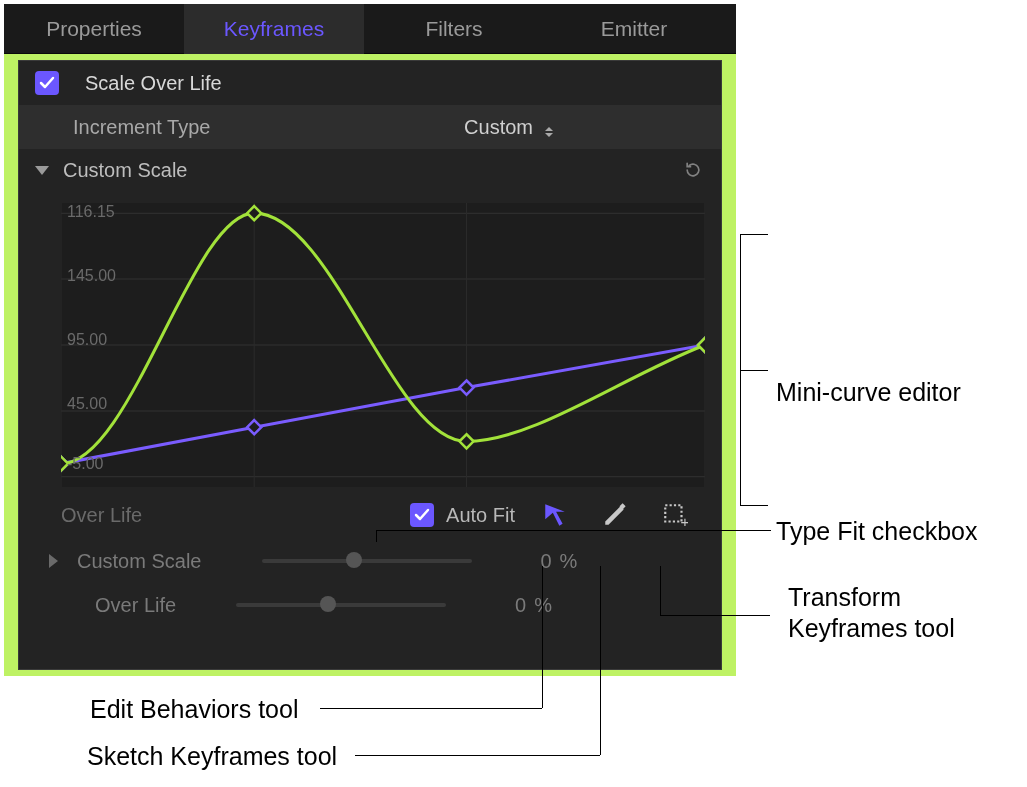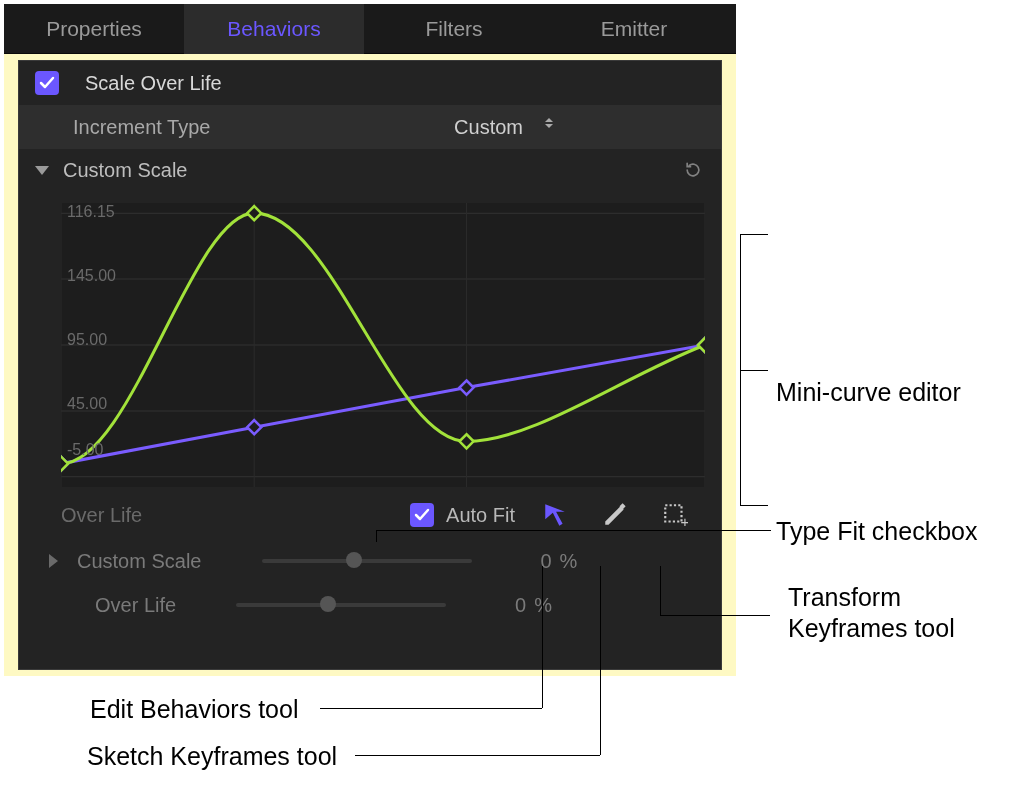--- a/index.html
+++ b/index.html
@@ -10,21 +10,21 @@
     height: 787px;
     position: relative;
     overflow: hidden;
   }
   .app-panel {
     position: absolute;
     left: 4px;
     top: 4px;
     width: 732px;
     height: 672px;
-    background: #fef9c3;
+    background: #bef264;
     color: #b8b8b8;
   }
   .tabs {
     display: flex;
     height: 50px;
     background: #1a1a1a;
     border-bottom: 1px solid #0a0a0a;
   }
   .tab {
     flex: 0 0 auto;
@@ -69,21 +69,21 @@
     margin-right: 14px;
     display: flex; align-items: center; justify-content: center;
   }
   .row .check svg { width: 16px; height: 16px; }
   .row.subhead {
     background: #2e2e2e;
   }
   .subhead .label { margin-left: 38px; color: #a8a8a8; text-align: center; }
   .subhead .spacer { flex: 1; }
   .select {
-    display: flex; align-items: flex-start; gap: 22px; cursor: pointer;
+    display: flex; align-items: flex-end; gap: 12px; cursor: pointer;
     color: #cfcfcf;
   }
   .select .caret {
     width: 10px; height: 14px;
     display: flex; flex-direction: column; justify-content: center;
   }
   .caret::before, .caret::after {
     content: ""; display: block; width: 0; height: 0;
     border-left: 4px solid transparent; border-right: 4px solid transparent;
   }
@@ -185,21 +185,21 @@
     position:absolute; font-size: 25px; color:#000; white-space:nowrap;
   }
   .leader { position:absolute; background:#000; }
 </style>
 </head>
 <body>
 
 <div class="app-panel">
   <div class="tabs">
     <div class="tab">Properties</div>
-    <div class="tab active">Behaviors</div>
+    <div class="tab active">Keyframes</div>
     <div class="tab">Filters</div>
     <div class="tab">Emitter</div>
   </div>
 
   <div class="inner">
     <div class="row header">
       <div class="check">
         <svg viewBox="0 0 16 16">
             <path d="M2 8 L6 12 L14 3" stroke="#fff" stroke-width="2.5" fill="none" stroke-linecap="round" stroke-linejoin="round"></path>
           </svg>
@@ -268,21 +268,21 @@
               <polygon points="403,228 410,235 403,242 396,235"></polygon>
               <polygon points="640,133 647,140 640,147 633,140"></polygon>
             </g>
           </g>
         </svg>
       </div>
       <span class="tick-label" style="top:4px">116.15</span>
       <span class="tick-label" style="top:68px">145.00</span>
       <span class="tick-label" style="top:132px">95.00</span>
       <span class="tick-label" style="top:196px">45.00</span>
-      <span class="tick-label" style="top:242px">-5.00</span>
+      <span class="tick-label" style="top:256px">-5.00</span>
     </div>
 
     <div class="below-curve">
       <span>Over Life</span>
       <span class="spacer"></span>
       <div class="autofit-check">
         <svg viewBox="0 0 16 16">
             <path d="M2 8 L6 12 L14 3" stroke="#fff" stroke-width="2.5" fill="none" stroke-linecap="round" stroke-linejoin="round"></path>
           </svg>
       </div>

